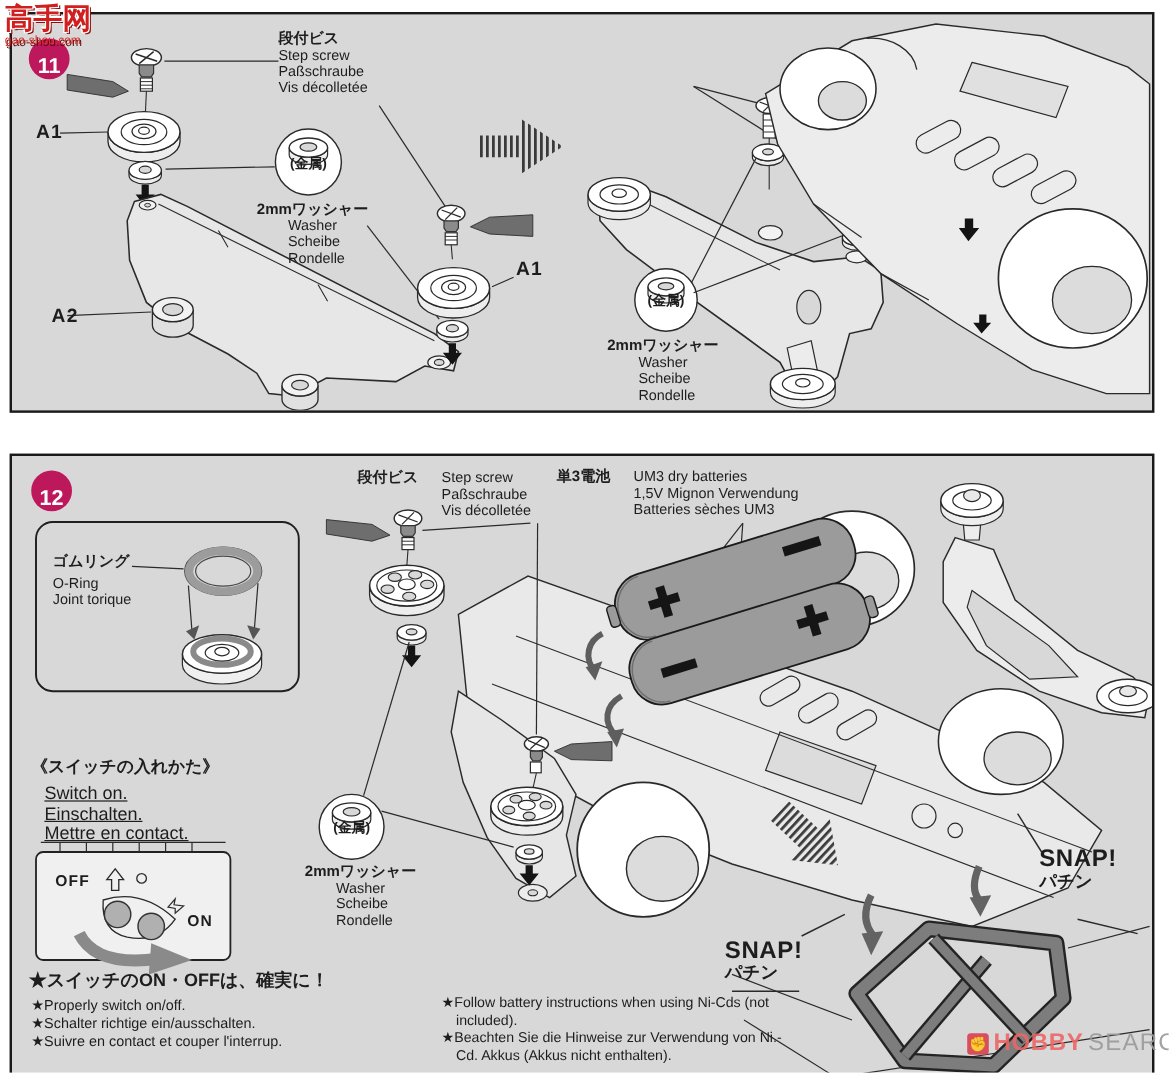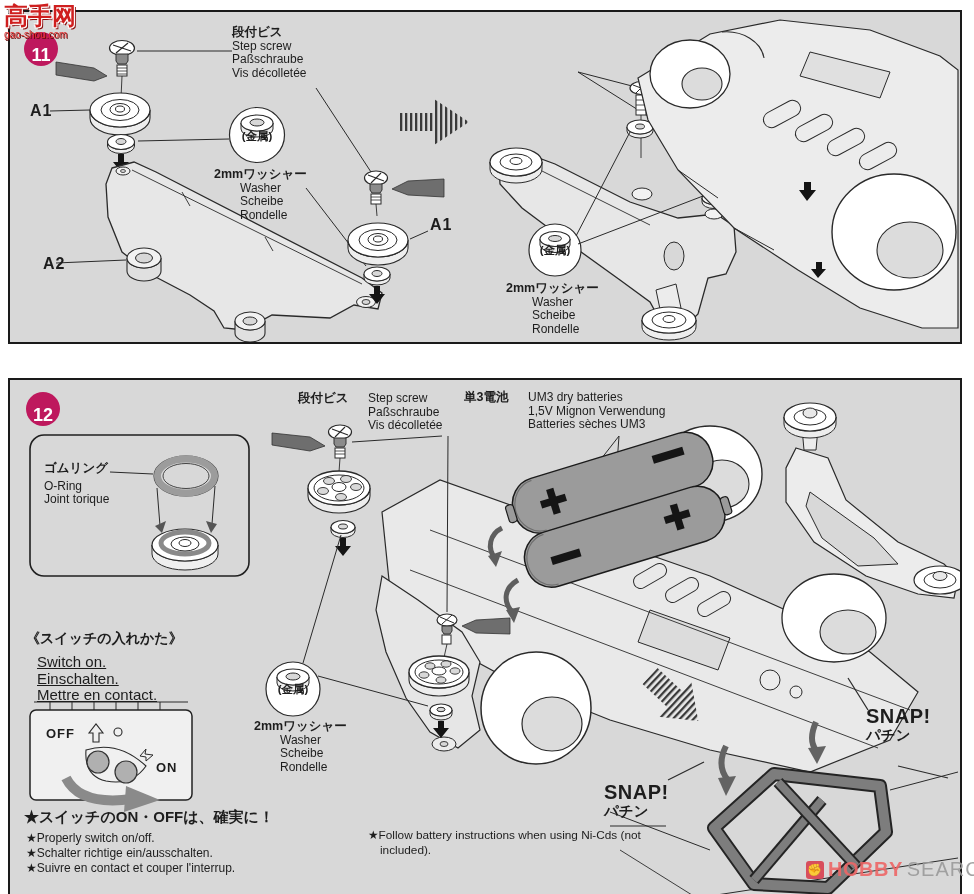--- a/index.html
+++ b/index.html
@@ -500,20 +500,21 @@
     <div class="swlabel" style="left:36px;top:346px;">OFF</div>
     <div class="swlabel" style="left:146px;top:380px;">ON</div>
     <div class="noteja" style="left:14px;top:428px;">★スイッチのON・OFFは、確実に！</div>
     <div class="notewrap" style="left:16px;top:451px;">
       <div class="note">★Properly switch on/off.</div>
       <div class="note">★Schalter richtige ein/ausschalten.</div>
       <div class="note">★Suivre en contact et couper l'interrup.</div>
     </div>
     <div class="notecol" style="left:358px;top:448px;">
       <p>★Follow battery instructions when using Ni-Cds (not included).</p>
+      <p>★Beachten Sie die Hinweise zur Verwendung von Ni.-Cd. Akkus (Akkus nicht enthalten).</p>
     </div>
     <div class="snap" style="left:594px;top:402px;">
       <div class="s1">SNAP!</div>
       <div class="s2">パチン</div>
     </div>
     <div class="snap" style="left:856px;top:326px;">
       <div class="s1">SNAP!</div>
       <div class="s2">パチン</div>
     </div>
   </section>

